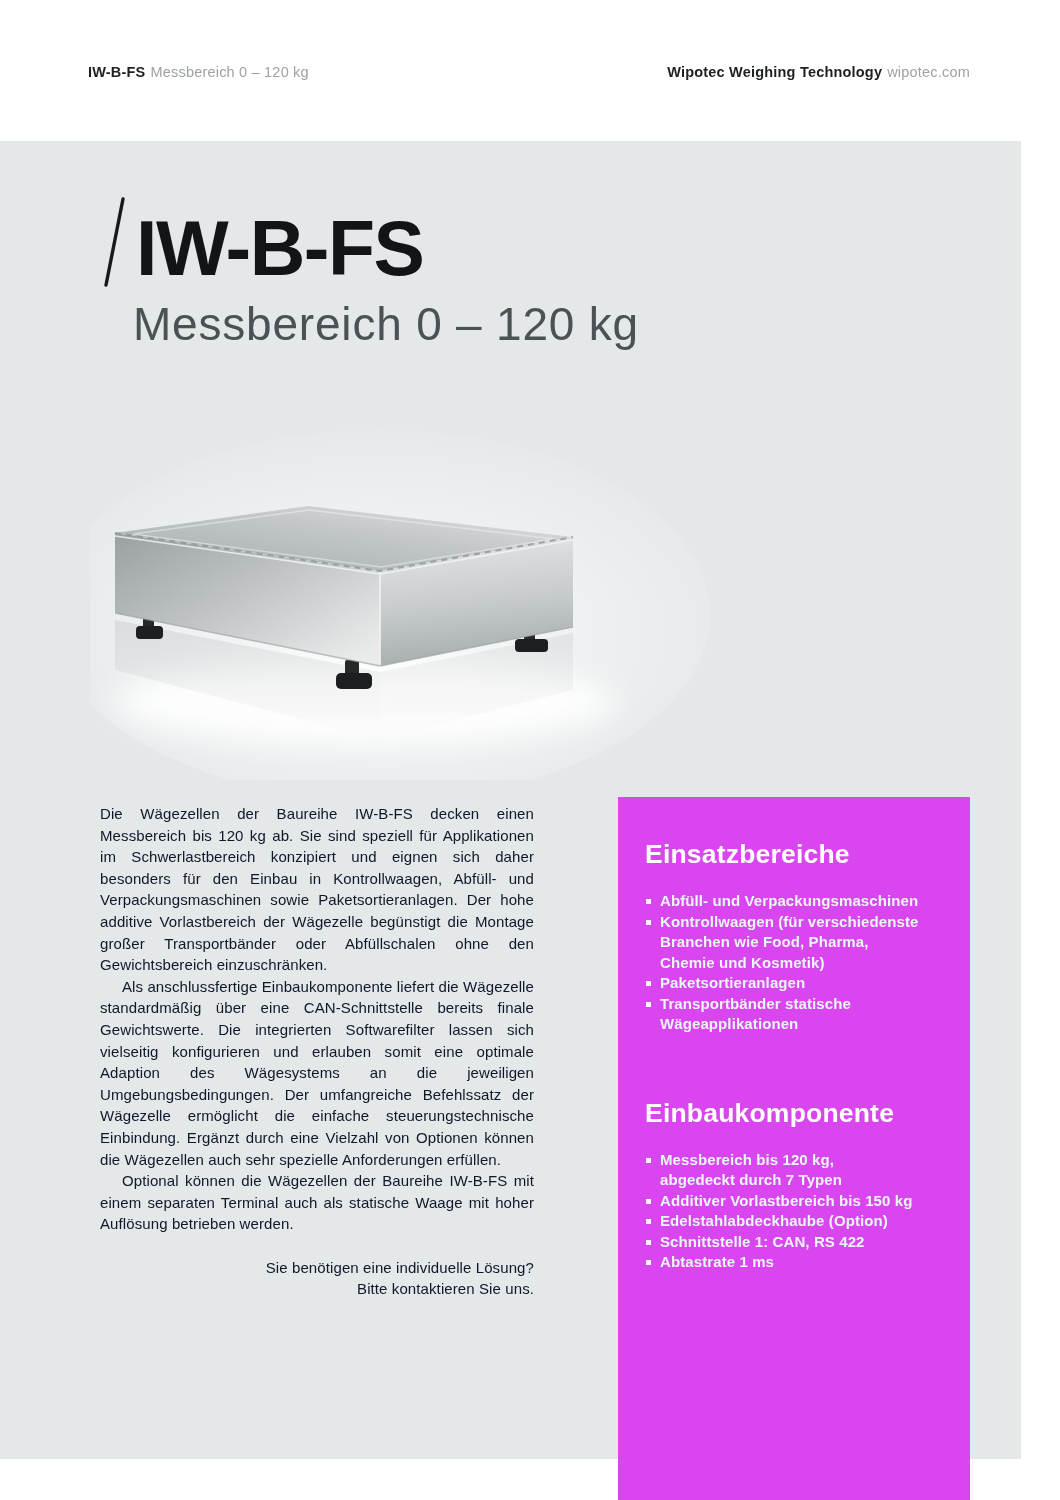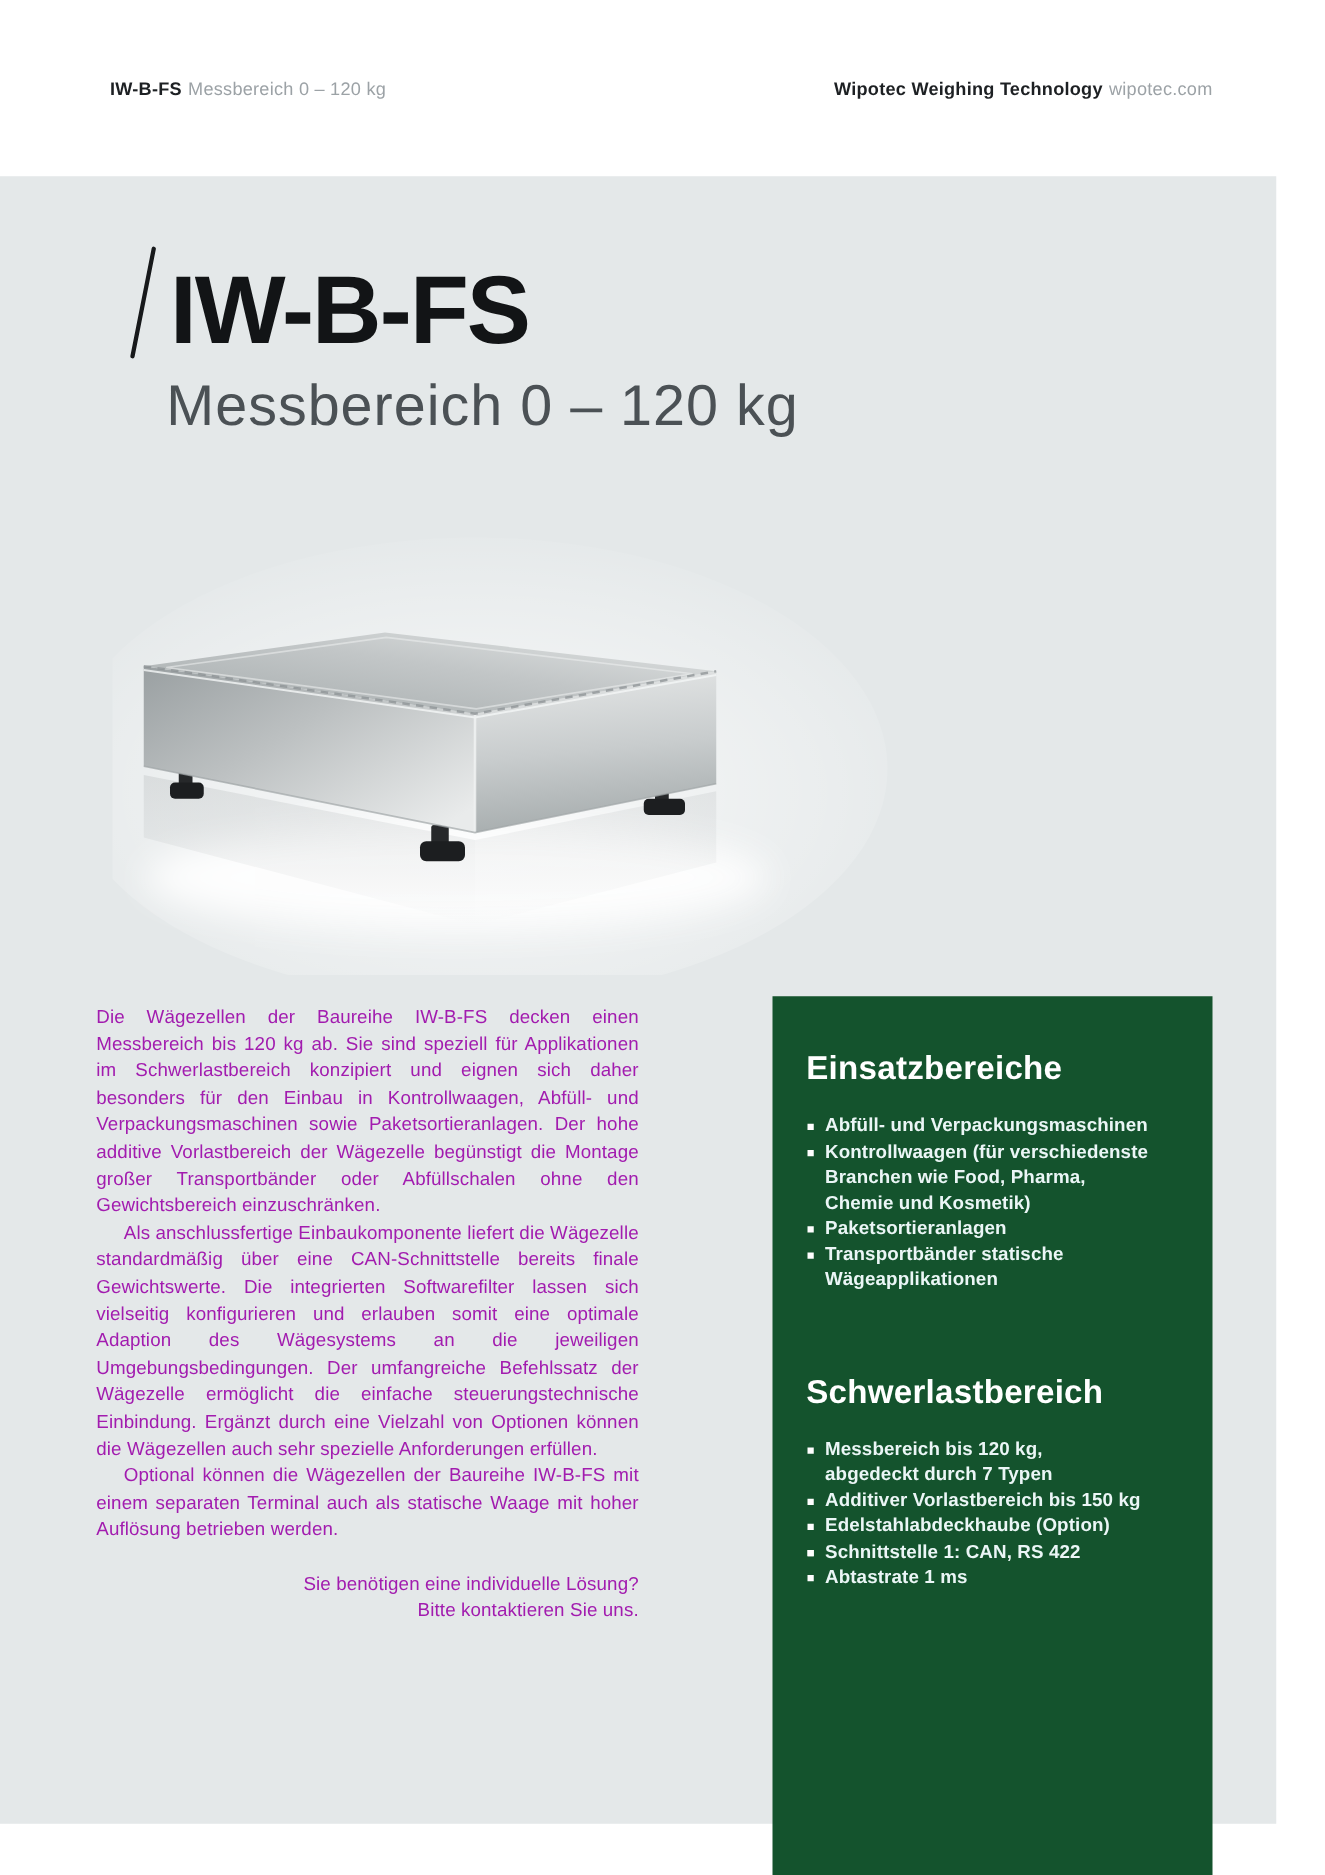--- a/index.html
+++ b/index.html
@@ -30,32 +30,32 @@
   }
   .subtitle {
     position:absolute; left:133px; top:297px; margin:0;
     font-size:46px; line-height:54px; font-weight:normal;
     letter-spacing:.8px; color:#4b5155;
   }
   
   .product { position:absolute; left:90px; top:420px; width:640px; height:360px; }
   
   .copy {
-    position:absolute; left:77px; top:803px; width:434px;
-    font-size:15px; line-height:21.6px; color:#a21caf;
+    position:absolute; left:100px; top:803px; width:434px;
+    font-size:15px; line-height:21.6px; color:#0f172a;
     text-align:justify; letter-spacing:.1px;
   }
   .copy p { margin:0; }
   .copy p.ind { text-indent:22px; }
   .cta { margin-top:22px; text-align:right; }
   .cta div { margin:0; }
   
   .panel {
     position:absolute; left:618px; top:797px; width:352px; height:703px;
-    background:#14532d; color:#ffffff; padding:43px 24px 0 27px;
+    background:#d946ef; color:#ffffff; padding:43px 24px 0 27px;
   }
   .panel h2 {
     margin:0; font-size:26.5px; line-height:28px; font-weight:bold;
     letter-spacing:.2px; color:#ffffff;
   }
   .panel ul {
     list-style:none; margin:23px 0 0 0; padding:0;
     font-size:15px; font-weight:bold; line-height:20.5px;
     color:#ebf6f6; letter-spacing:.1px;
   }
@@ -167,21 +167,21 @@
         <li><span class="sq"></span><span class="txt">Abfüll- und Verpackungsmaschinen</span></li>
         <li><span class="sq"></span><span class="txt">Kontrollwaagen (für verschiedenste
 Branchen wie Food, Pharma,
 Chemie und Kosmetik)</span></li>
         <li><span class="sq"></span><span class="txt">Paketsortieranlagen</span></li>
         <li><span class="sq"></span><span class="txt">Transportbänder statische
 Wägeapplikationen</span></li>
       </ul>
     </section>
     <section class="sec2">
-      <h2>Schwerlastbereich</h2>
+      <h2>Einbaukomponente</h2>
       <ul>
         <li><span class="sq"></span><span class="txt">Messbereich bis 120 kg,
 abgedeckt durch 7 Typen</span></li>
         <li><span class="sq"></span><span class="txt">Additiver Vorlastbereich bis 150 kg</span></li>
         <li><span class="sq"></span><span class="txt">Edelstahlabdeckhaube (Option)</span></li>
         <li><span class="sq"></span></li>
         <li><span class="sq"></span><span class="txt">Schnittstelle 1: CAN, RS 422</span></li>
         <li><span class="sq"></span><span class="txt">Abtastrate 1 ms</span></li>
       </ul>
     </section>

